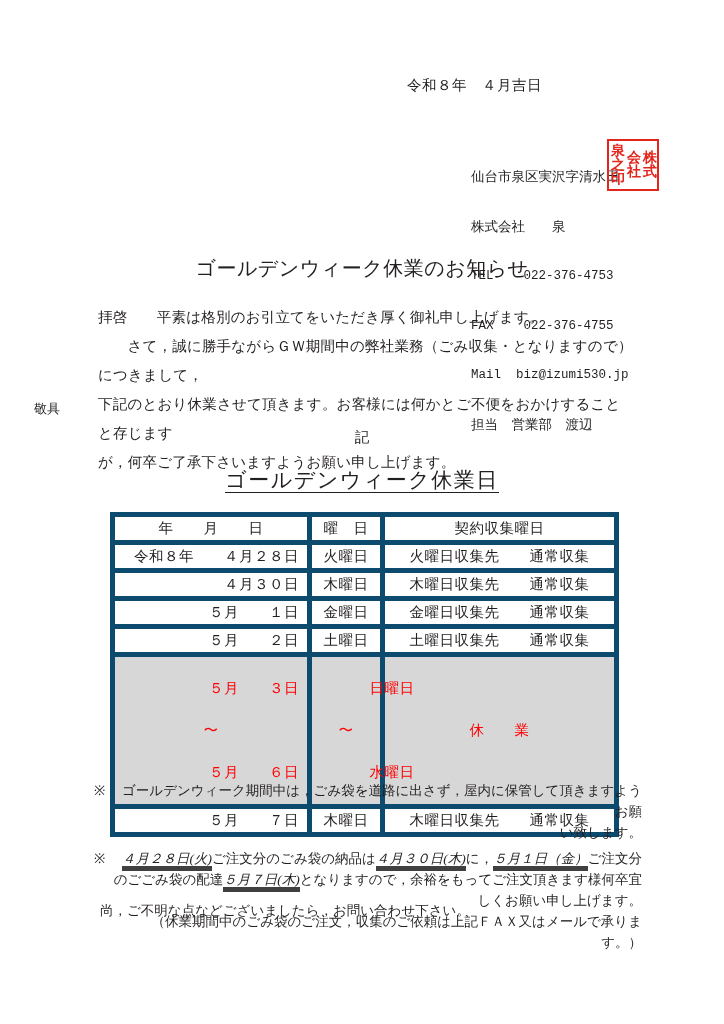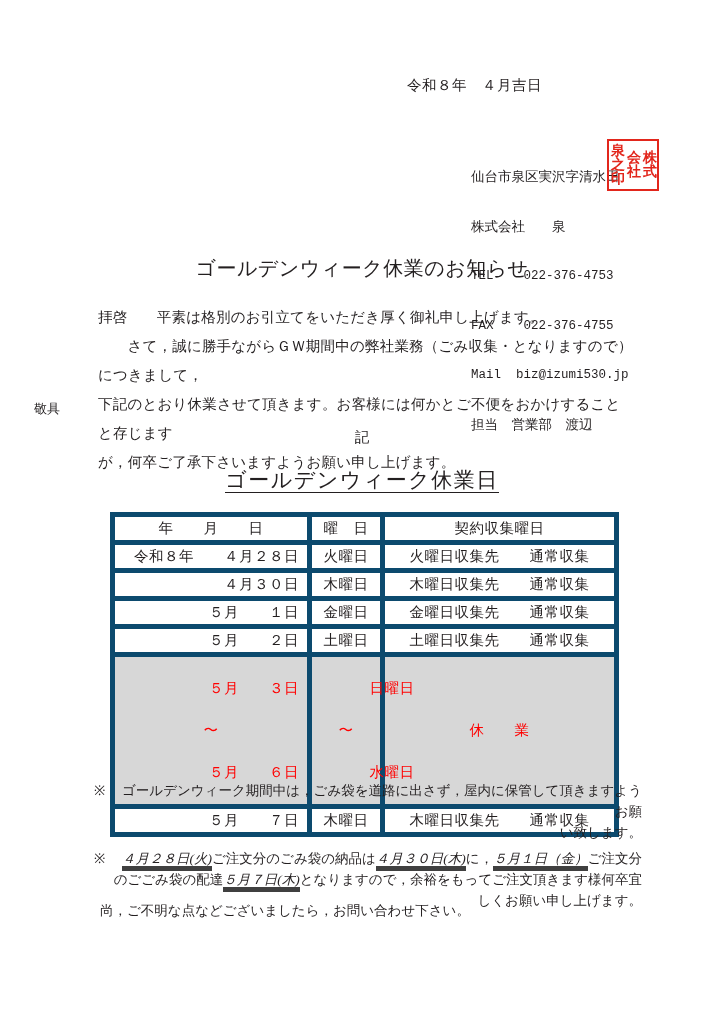--- a/index.html
+++ b/index.html
@@ -300,19 +300,19 @@
     </table>
   </div>
 
   <div class="notes">
     <div class="note-row">
       <span class="note-mark">※</span>
       <span class="note-body"><span>ゴールデンウィーク期間中は，ごみ袋を道路に出さず，屋内に保管して頂きますようお願</span><br><span>い致します。</span></span>
     </div>
     <div class="note-row">
       <span class="note-mark">※</span>
-      <span class="note-body"><span class="u">４月２８日(火)</span><span>ご注文分のごみ袋の納品は</span><span class="u">４月３０日(木)</span><span>に，</span><span class="u">５月１日（金）</span><span>ご注文分のご</span><span>ごみ袋の配達</span><span class="u">５月７日(木)</span><span>となりますので，余裕をもってご注文頂きます様何卒宜しくお</span><span>願い申し上げます。</span></span>
+      <span class="note-body"><span class="u">４月２８日(火)</span><span>ご注文分のごみ袋の納品は</span><span class="u">４月３０日(木)</span><span>に，</span><span class="u">５月１日（金）</span><span>ご注文分のご</span><span>ごみ袋の配達</span><span class="u">５月７日(木)</span><span>となりますので，余裕をもってご注文頂きます様何卒宜しくお</span><span>願い申し上げます。</span><span class="note-sub">（休業期間中のごみ袋のご注文，収集のご依頼は上記ＦＡＸ又はメールで承ります。）</span></span>
     </div>
   </div>
 
   <div class="tail-note">尚，ご不明な点などございましたら，お問い合わせ下さい。</div>
 
 </div>
 
 </body></html>

